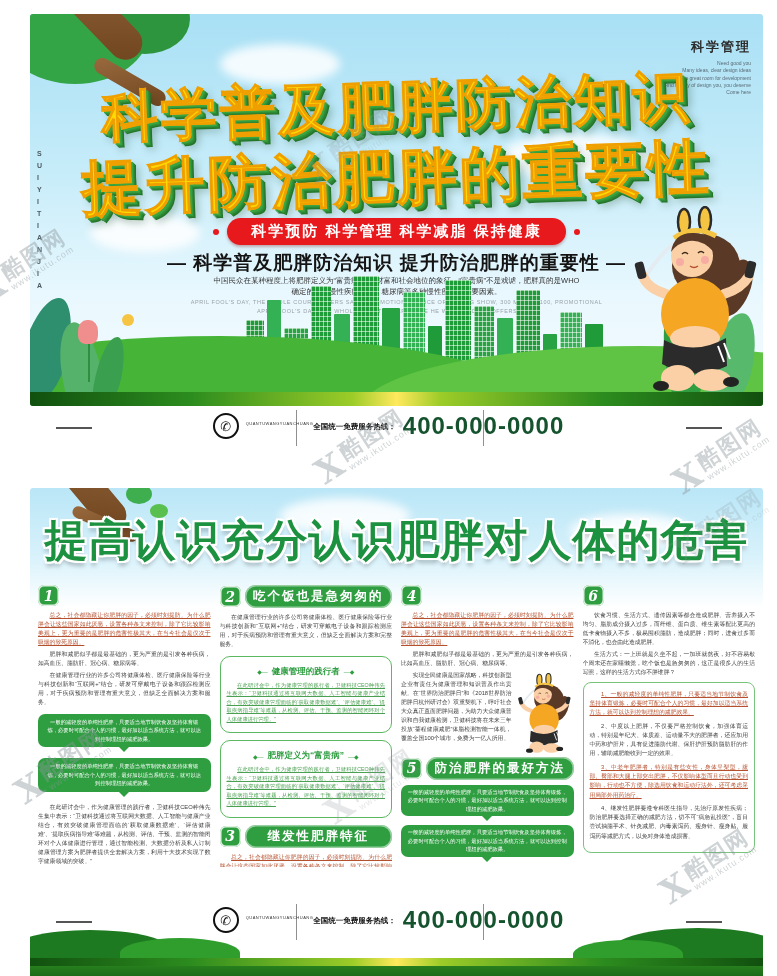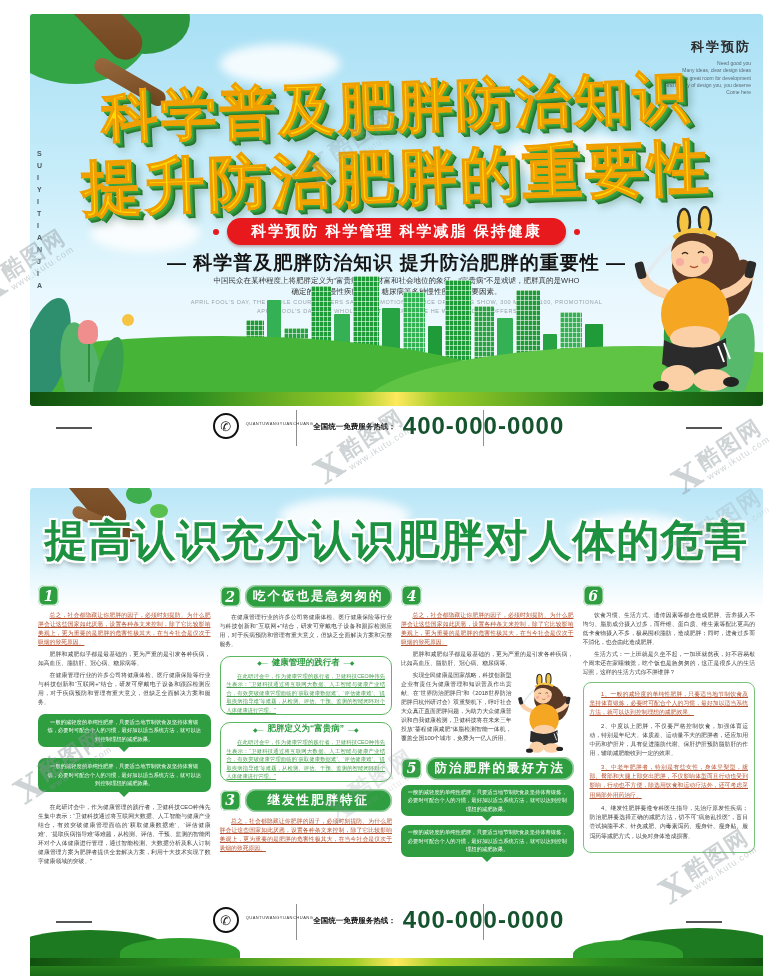--- a/index.html
+++ b/index.html
@@ -119,21 +119,21 @@
      text-indent:2em;margin:0 0 3px;}
   .p.red{color:#b5502e;text-decoration:underline;}
 
   .gbanner{position:relative;background:#2f9e41;color:#fff;border-radius:7px;
       padding:4px 7px;font-size:5.3px;line-height:1.6;text-align:center;margin:7px 0 11px;}
   .gbanner::after{content:"";position:absolute;left:50%;bottom:-5px;
       transform:translateX(-50%);border:6px solid transparent;border-top:6px solid #2f9e41;
       border-bottom:0;}
   .gbanner.tight{margin:5px 0 9px;padding:3px 6px;}
 
-  .obox{border:1px solid #5cb860;border-radius:10px;padding:0 6px;margin:7px 0;}
+  .obox{border:1px solid #5cb860;border-radius:10px;padding:9px 6px;margin:7px 0;}
   .obox-title{display:flex;align-items:center;justify-content:center;gap:4px;
       color:#2f9e41;font-weight:bold;font-size:8.5px;margin-bottom:3px;}
   .deco{color:#2f9e41;font-size:6px;font-weight:normal;}
   .obox-text{font-size:5.3px;line-height:1.6;color:#49a050;text-align:justify;
       text-indent:2em;text-decoration:underline;}
 
   .listbox{border:1px solid #79c47d;border-radius:8px;padding:7px 6px;margin-top:5px;}
   .li{font-size:5.8px;line-height:1.6;color:#404040;text-align:justify;
       text-indent:2em;margin:0 0 4px;}
   .li.red{color:#b5502e;text-decoration:underline;}
@@ -187,21 +187,21 @@
     <div class="cloud" style="left:190px;top:30px;width:120px;height:40px"></div>
     <div class="cloud" style="left:470px;top:120px;width:150px;height:45px"></div>
     <div class="cloud" style="left:60px;top:200px;width:110px;height:38px"></div>
 
     <div class="blob" style="left:-30px;top:-40px;width:150px;height:110px;background:#34a546"></div>
     <div class="blob" style="left:70px;top:-30px;width:90px;height:70px;background:#2c953d"></div>
     <div class="trunk" style="left:-20px;top:-30px;width:150px;height:34px;transform:rotate(46deg)"></div>
     <div class="trunk" style="left:60px;top:60px;width:80px;height:16px;transform:rotate(30deg)"></div>
 
     <div class="corner">
-      <div class="corner-title">科学预防</div>
+      <div class="corner-title">科学管理</div>
       <div class="corner-lines">
         <span>Need good you</span>
         <span>Many ideas, clear design ideas</span>
         <span>There is great room for development</span>
         <span>Find worthy of design you, you deserve</span>
         <span>Come here</span>
       </div>
     </div>
 
     <div class="sideletters">

